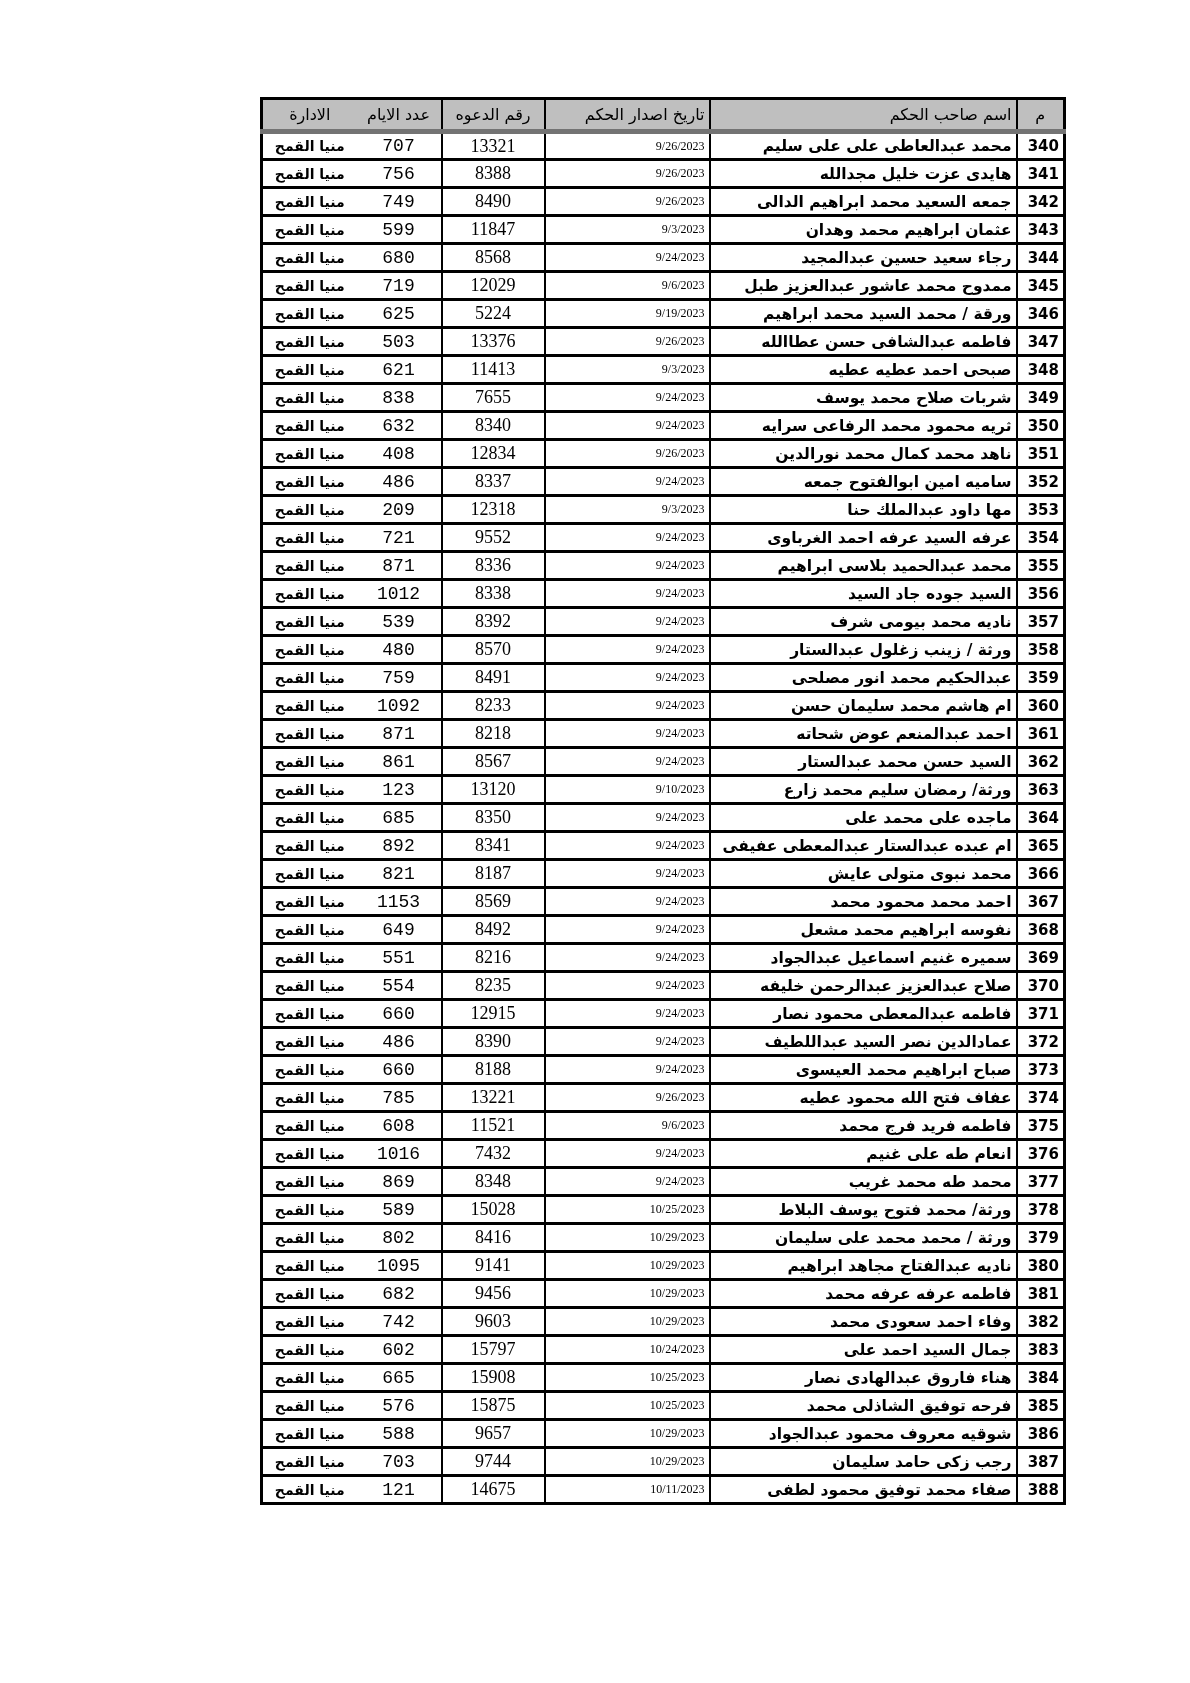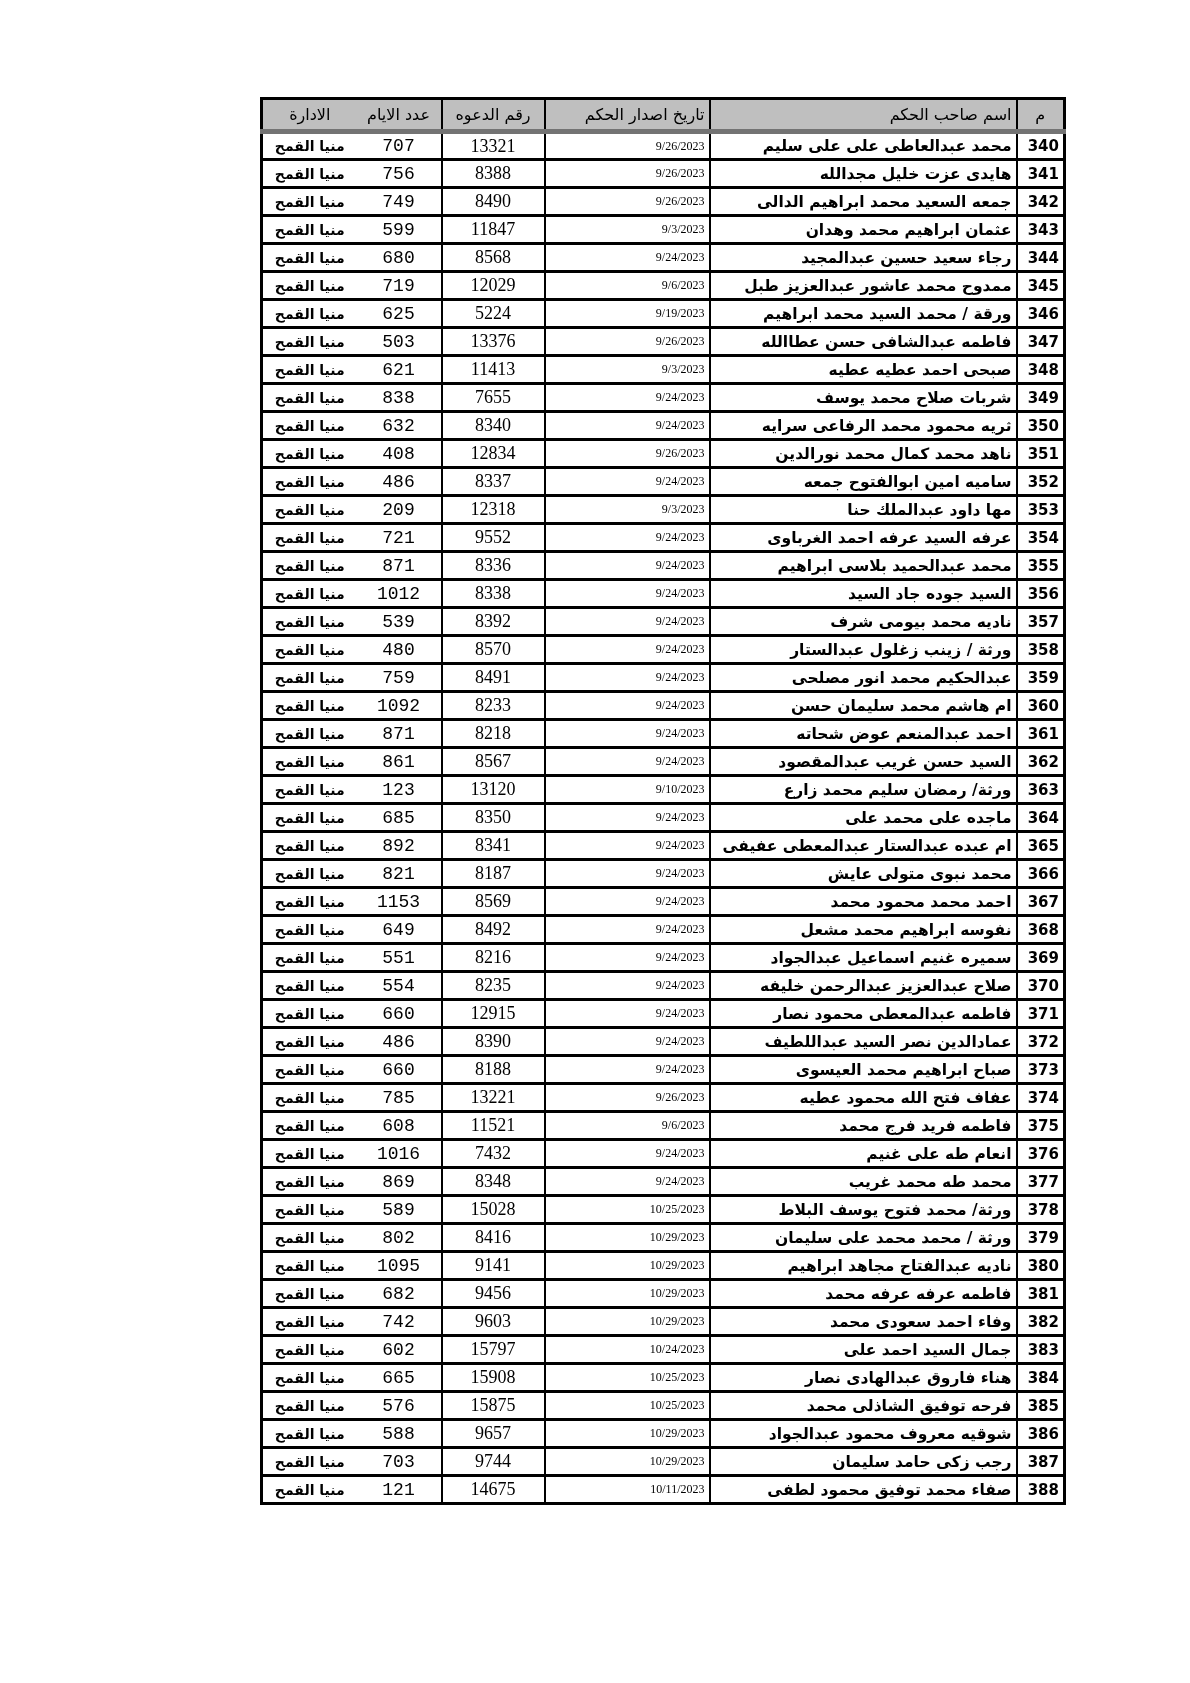--- a/index.html
+++ b/index.html
@@ -292,21 +292,21 @@
         <tr>
           <td class="cell-num">361</td>
           <td class="cell-name">احمد عبدالمنعم عوض شحاته</td>
           <td class="cell-date">9/24/2023</td>
           <td class="cell-case">8218</td>
           <td class="cell-days">871</td>
           <td class="cell-admin">منيا القمح</td>
         </tr>
         <tr>
           <td class="cell-num">362</td>
-          <td class="cell-name">السيد حسن غريب عبدالمقصود</td>
+          <td class="cell-name">السيد حسن محمد عبدالستار</td>
           <td class="cell-date">9/24/2023</td>
           <td class="cell-case">8567</td>
           <td class="cell-days">861</td>
           <td class="cell-admin">منيا القمح</td>
         </tr>
         <tr>
           <td class="cell-num">363</td>
           <td class="cell-name">ورثة/ رمضان سليم محمد زارع</td>
           <td class="cell-date">9/10/2023</td>
           <td class="cell-case">13120</td>

